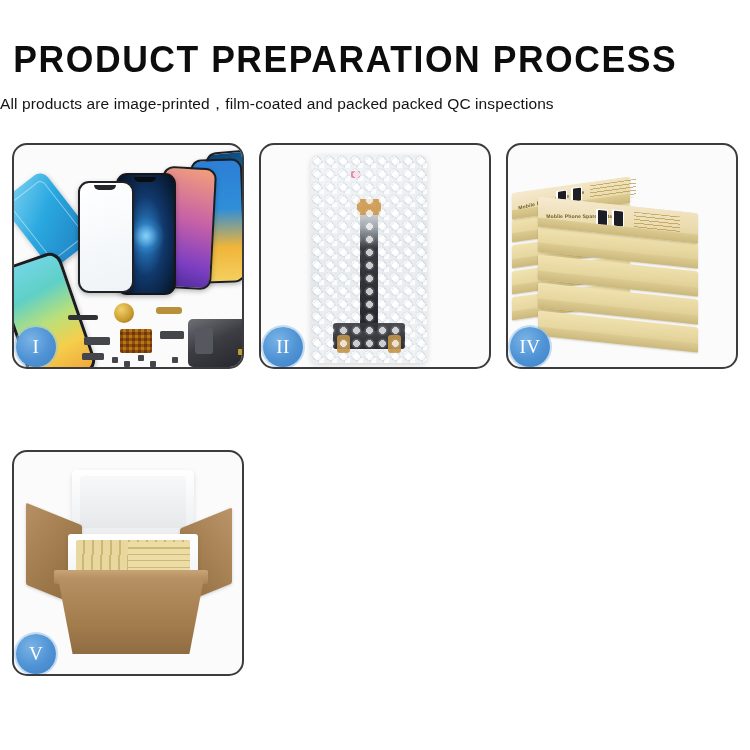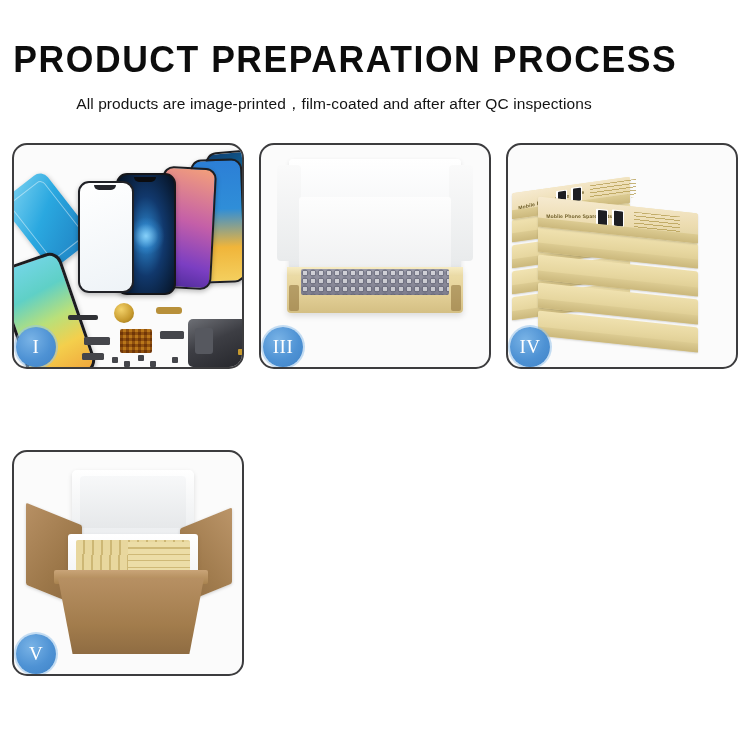--- a/index.html
+++ b/index.html
@@ -5,21 +5,21 @@
   html,body{margin:0;padding:0;}
   body{
     width:750px;height:750px;
     background:#ffffff;
     font-family:"Liberation Sans","DejaVu Sans",sans-serif;
     overflow:hidden;
   }
   .page{position:relative;width:750px;height:750px;}
 
   
-  .header{position:absolute;left:0;top:0;width:668px;text-align:center;}
+  .header{position:absolute;left:0;top:0;width:668px;text-align:left;}
   .title{
     margin:0;padding:0;
     font-size:37px;
     line-height:48px;
     font-weight:700;
     letter-spacing:1.6px;
     color:#0d0d0d;
     transform:scaleX(0.96);
     transform-origin:center;
     padding-top:36px;
@@ -226,21 +226,21 @@
     clip-path:polygon(0 26%,100% 0,100% 74%,0 100%);}
   .tape{position:absolute;background:rgba(140,107,66,.55);border-radius:1px;}
 </style>
 </head>
 <body>
 
 <div class="page">
 
   <div class="header">
     <h1 class="title">PRODUCT PREPARATION PROCESS</h1>
-    <p class="subtitle">All products are image-printed，film-coated and after after QC inspections</p>
+    <p class="subtitle">All products are image-printed，film-coated and packed packed QC inspections</p>
   </div>
 
   <div class="grid">
 
     <div class="panel">
       <div class="stage">
         <div class="ph p1"></div>
         <div class="ph p6"></div>
         <div class="ph p5"></div>
         <div class="ph p4"></div>
@@ -260,32 +260,33 @@
           <div class="pt tiny" style="left:56px;top:64px;"></div>
           <div class="pt tiny" style="left:70px;top:58px;"></div>
           <div class="pt tiny" style="left:82px;top:64px;"></div>
           <div class="pt tiny" style="left:104px;top:60px;"></div>
           <div class="pt tiny gold" style="left:170px;top:52px;"></div>
         </div>
       </div>
       <div class="badge">I</div>
     </div>
 
-
     <div class="panel">
       <div class="stage">
-        <div class="p3-lid"></div>
-        <div class="p3-wrap"></div>
-        <div class="p3-box">
-          <div class="p3-flapR"></div>
+        <div class="bubblebag">
+          <div class="bag-inner"></div>
+          <div class="pinkmark"></div>
+          <div class="flexpart"></div>
+          <div class="flexbar"></div>
+          <div class="bubble-overlay"></div>
         </div>
-        <div class="p3-bubble"></div>
       </div>
-      <div class="badge">III</div>
+      <div class="badge">II</div>
     </div>
+
 
     <div class="panel">
       <div class="stage">
         <div class="stack">
 
           <div class="kbox kb-l" style="top:122px;">
               <div class="side"></div>
             </div>
           <div class="kbox kb-l" style="top:96px;">
               <div class="side"></div>

